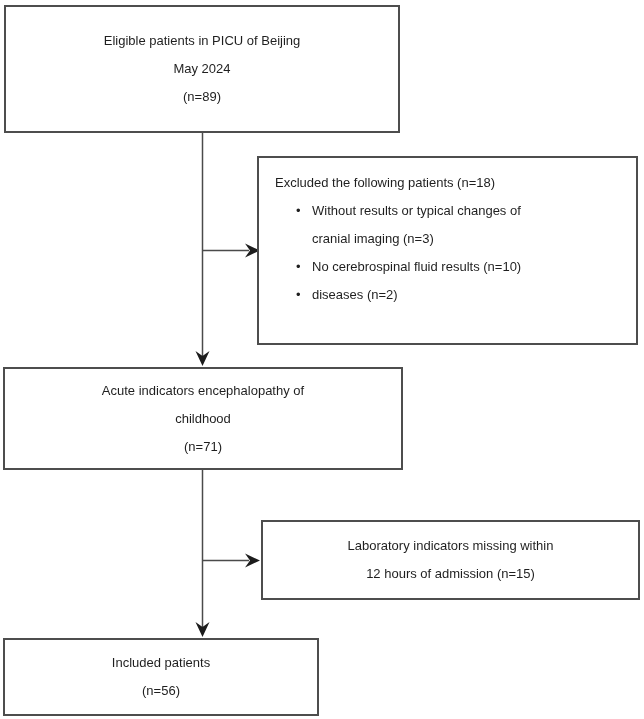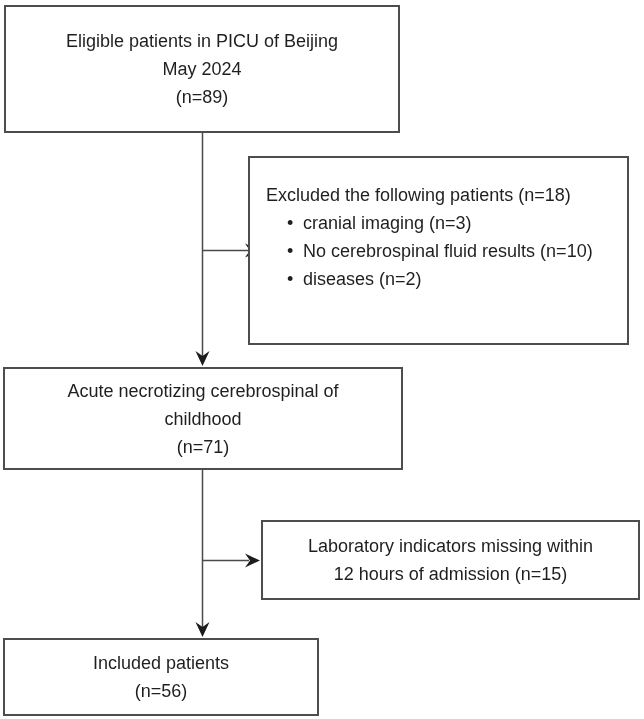--- a/index.html
+++ b/index.html
@@ -3,39 +3,39 @@
 <meta charset="utf-8">
 <style>
   html, body { margin: 0; padding: 0; background: #ffffff; }
   .canvas {
     position: relative;
     width: 644px;
     height: 719px;
     background: #ffffff;
     font-family: "Liberation Sans", sans-serif;
     color: #1f1f1f;
-    font-size: 18px;
+    font-size: 13px;
     line-height: 28px;
     overflow: hidden;
   }
   .box {
     position: absolute;
     box-sizing: border-box;
     background: #ffffff;
     border: 2px solid #4d4d4d;
   }
   .box.centered {
     display: flex;
     flex-direction: column;
     justify-content: center;
     align-items: center;
     text-align: center;
   }
   #box-eligible  { left: 4px;   top: 5px;   width: 396px; height: 128px; }
-  #box-excluded  { left: 248px; top: 156px; width: 381px; height: 189px; padding: 23px 8px 0 16px; }
+  #box-excluded  { left: 257px; top: 156px; width: 381px; height: 189px; padding: 11px 8px 0 16px; }
   #box-ane       { left: 3px;   top: 367px; width: 400px; height: 103px; }
   #box-lab       { left: 261px; top: 520px; width: 379px; height: 80px;  }
   #box-included  { left: 3px;   top: 638px; width: 316px; height: 78px;  }
 
   .bullet-list { margin: 0; padding: 0 0 0 21px; list-style: none; }
   .bullet-item { display: flex; align-items: flex-start; }
   .bullet-glyph { flex: none; width: 16px; }
 
   svg.connectors {
     position: absolute;
@@ -69,40 +69,41 @@
     <div>May 2024</div>
     <div>(n=89)</div>
   </div>
 
   <div class="box" id="box-excluded">
     <div>Excluded the following patients (n=18)</div>
     <ul class="bullet-list">
       <li class="bullet-item">
         <span class="bullet-glyph">•</span>
         <span>
+          <div>Without results or typical changes of</div>
           <div>cranial imaging (n=3)</div>
         </span>
       </li>
       <li class="bullet-item">
         <span class="bullet-glyph">•</span>
         <span>
           <div>No cerebrospinal fluid results (n=10)</div>
         </span>
       </li>
       <li class="bullet-item">
         <span class="bullet-glyph">•</span>
         <span>
           <div>diseases (n=2)</div>
         </span>
       </li>
     </ul>
   </div>
 
   <div class="box centered" id="box-ane">
-    <div>Acute necrotizing cerebrospinal of</div>
+    <div>Acute indicators encephalopathy of</div>
     <div>childhood</div>
     <div>(n=71)</div>
   </div>
 
   <div class="box centered" id="box-lab">
     <div>Laboratory indicators missing within</div>
     <div>12 hours of admission (n=15)</div>
   </div>
 
   <div class="box centered" id="box-included">

